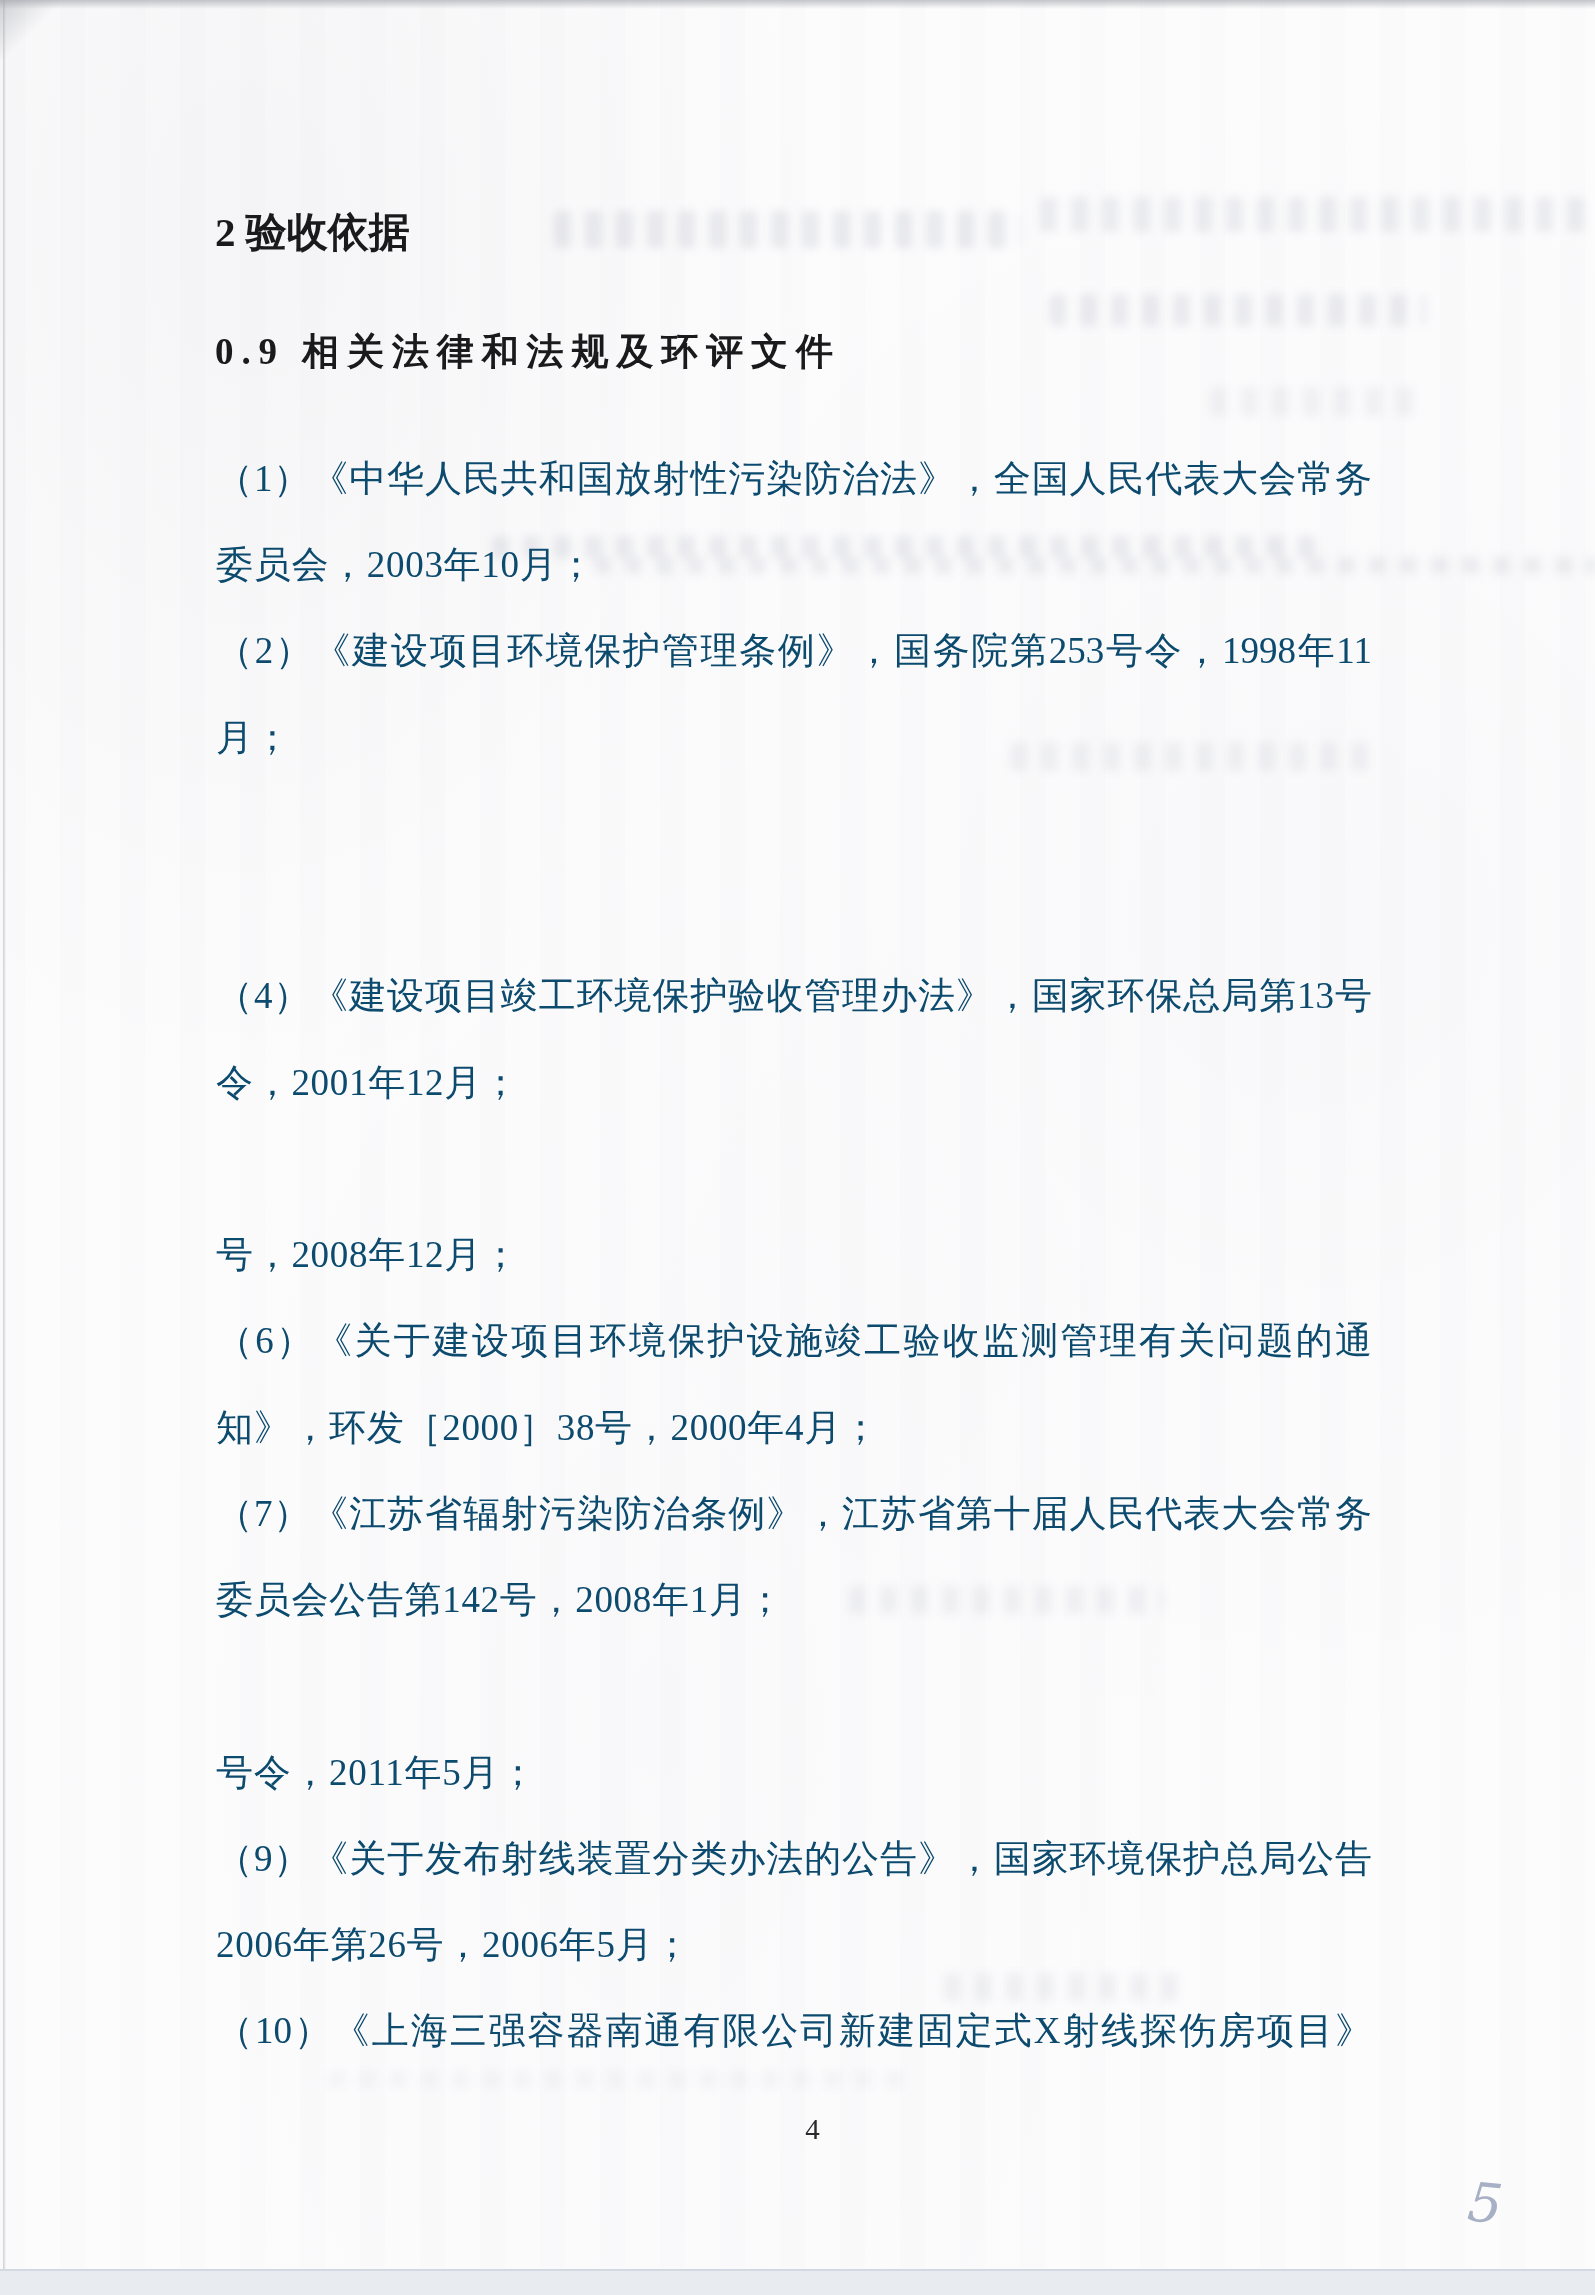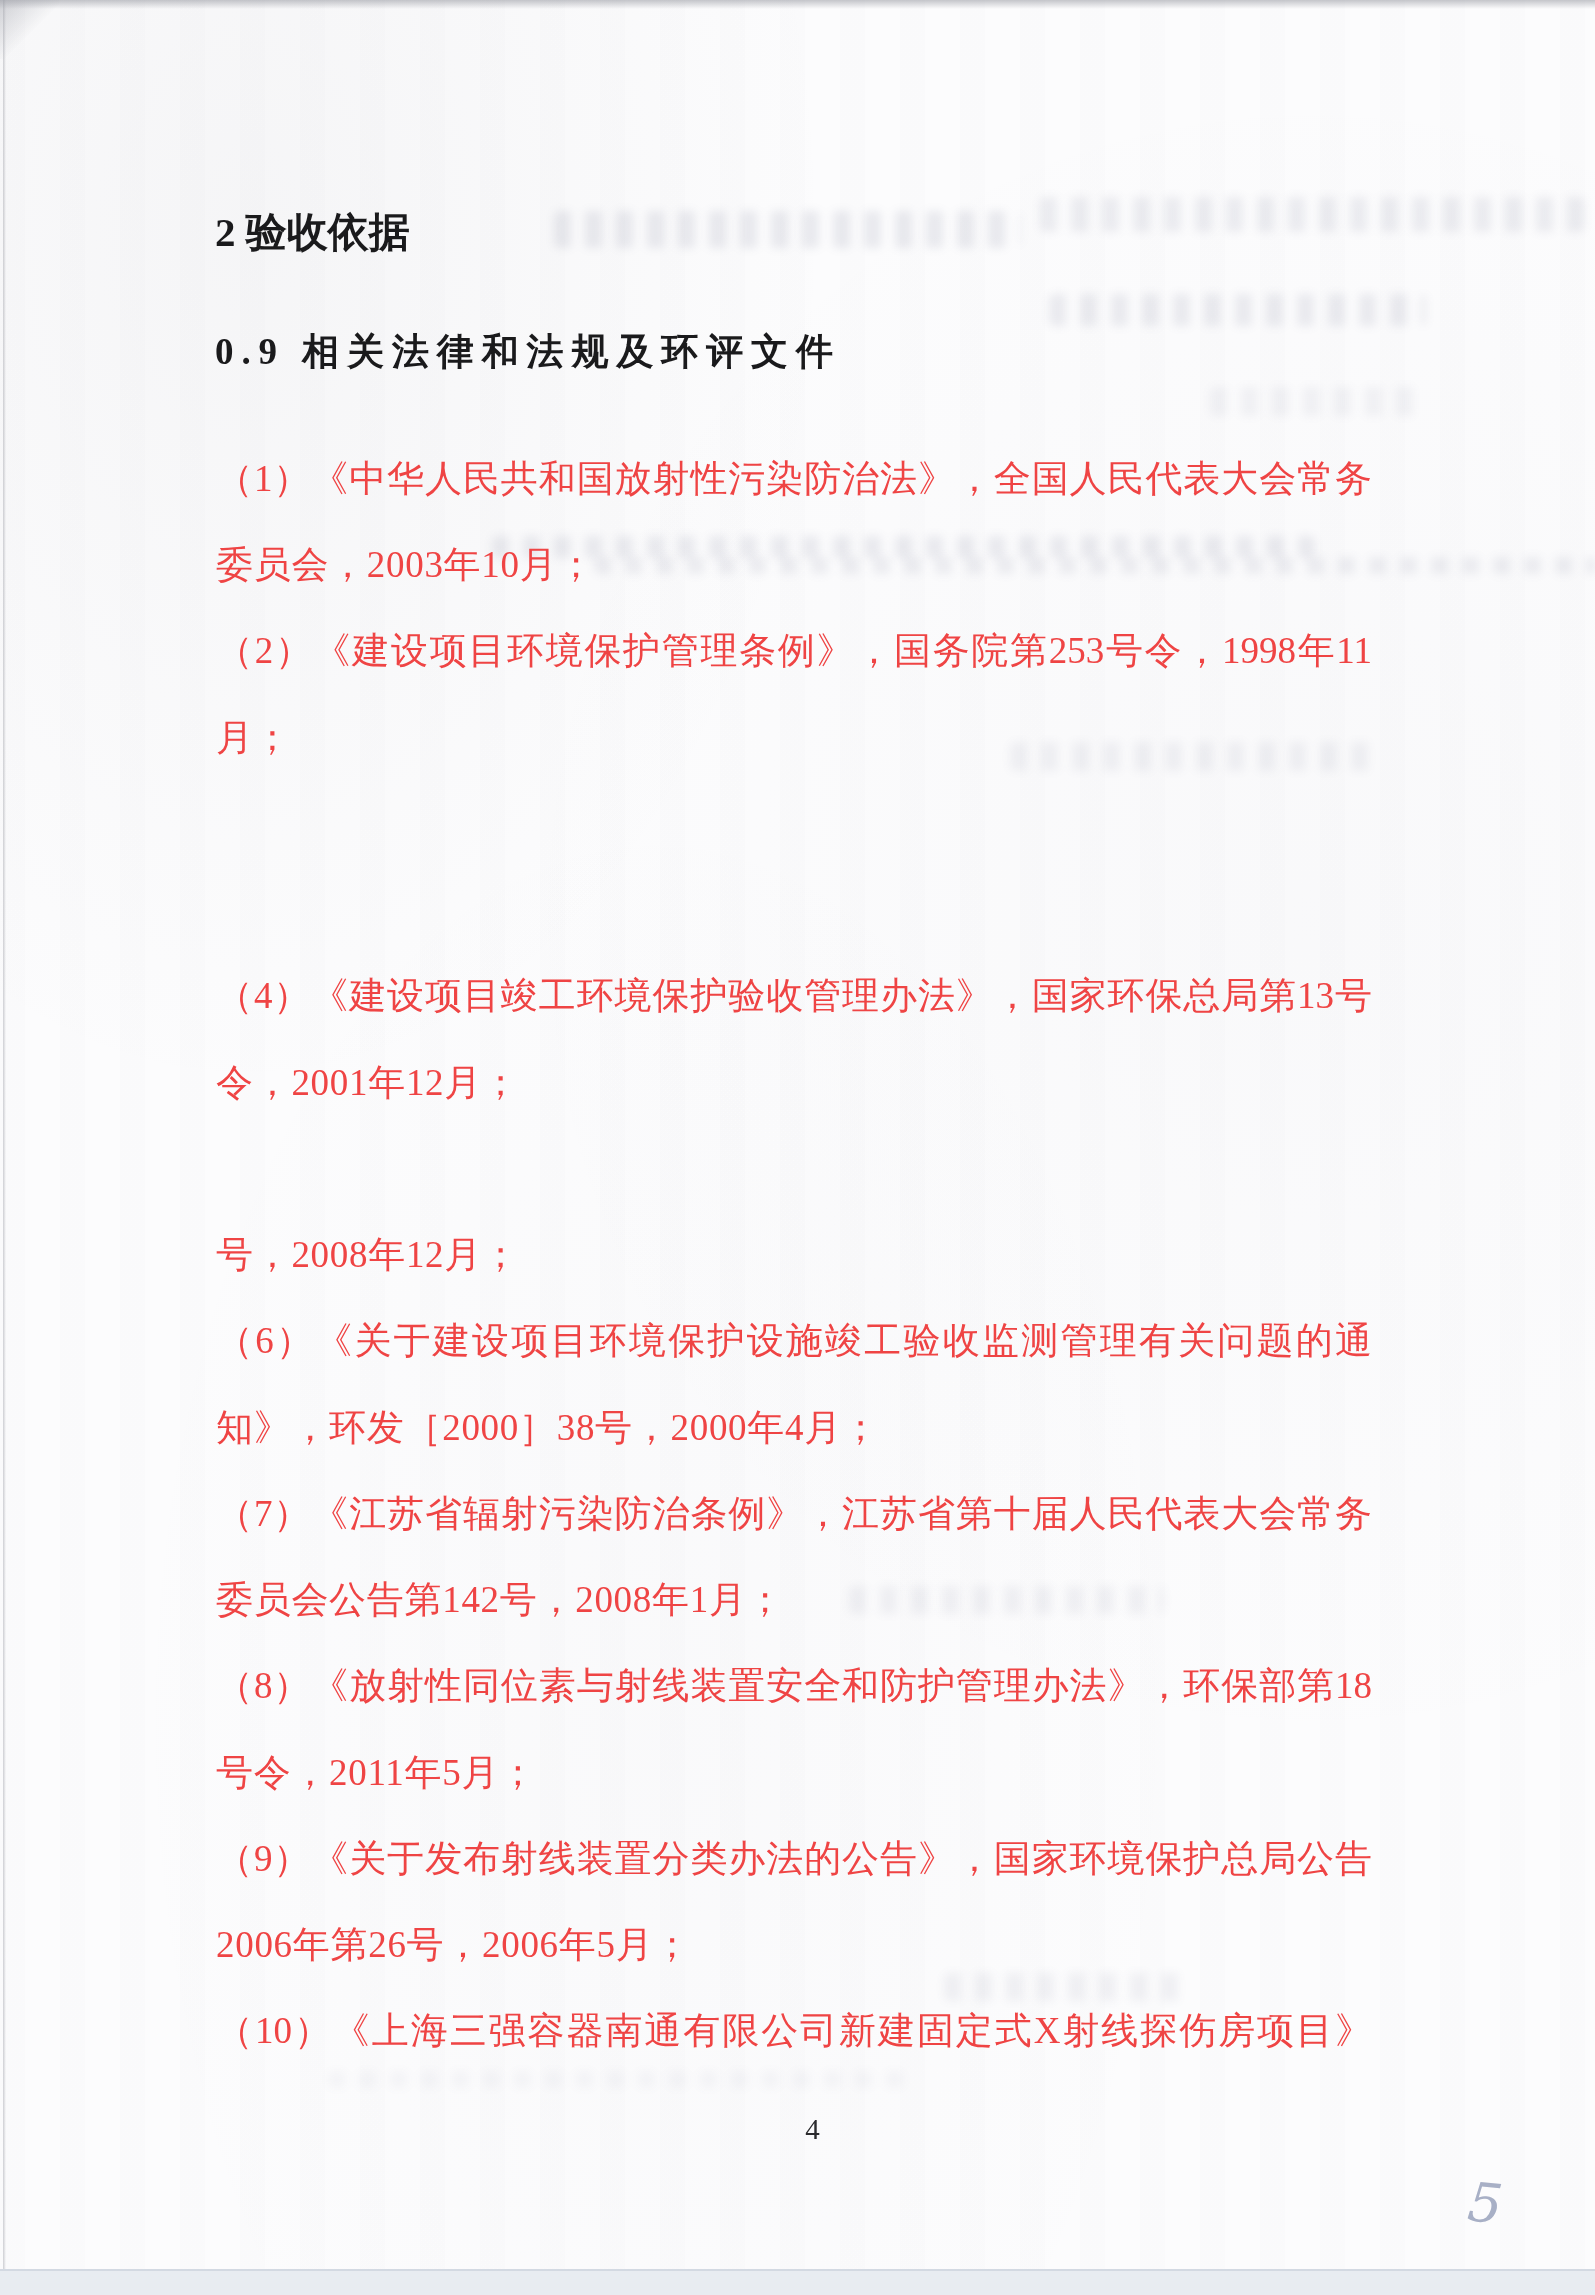--- a/index.html
+++ b/index.html
@@ -53,21 +53,21 @@
   }
   .subheading{
     position:absolute;left:215px;top:327px;margin:0;
     font-size:37px;line-height:50px;font-weight:bold;color:#1a1a1c;
     letter-spacing:7.9px;white-space:nowrap;
   }
   .lines{position:absolute;left:216px;top:0;width:1158px;height:2295px;}
   .line{
     position:absolute;left:0;
     font-size:37px;line-height:50px;height:50px;
-    white-space:nowrap;color:#ef4444;
+    white-space:nowrap;color:#0c4a6e;
     letter-spacing:0.7px;
   }
   .line.justified{
     width:1156px;white-space:normal;
     text-align:justify;text-align-last:justify;
     letter-spacing:0;
   }
   .pageno{
     position:absolute;left:14.4px;top:2113px;width:1596px;
     text-align:center;font-size:29px;color:#2b2b2e;
@@ -108,21 +108,20 @@
       <div class="line" style="top: 540px;">委员会，2003年10月；</div>
       <div class="line justified" style="top: 626px;">（2）《建设项目环境保护管理条例》，国务院第253号令，1998年11</div>
       <div class="line" style="top: 713px;">月；</div>
       <div class="line justified" style="top: 971px;">（4）《建设项目竣工环境保护验收管理办法》，国家环保总局第13号</div>
       <div class="line" style="top: 1058px;">令，2001年12月；</div>
       <div class="line" style="top: 1230px;">号，2008年12月；</div>
       <div class="line justified" style="top: 1316px;">（6）《关于建设项目环境保护设施竣工验收监测管理有关问题的通</div>
       <div class="line" style="top: 1403px;">知》，环发［2000］38号，2000年4月；</div>
       <div class="line justified" style="top: 1489px;">（7）《江苏省辐射污染防治条例》，江苏省第十届人民代表大会常务</div>
       <div class="line" style="top: 1575px;">委员会公告第142号，2008年1月；</div>
-      <div class="line justified" style="top: 1661px;">（8）《放射性同位素与射线装置安全和防护管理办法》，环保部第18</div>
       <div class="line" style="top: 1748px;">号令，2011年5月；</div>
       <div class="line justified" style="top: 1834px;">（9）《关于发布射线装置分类办法的公告》，国家环境保护总局公告</div>
       <div class="line" style="top: 1920px;">2006年第26号，2006年5月；</div>
       <div class="line justified" style="top: 2006px;">（10）《上海三强容器南通有限公司新建固定式X射线探伤房项目》</div>
     </div>
 
   <div class="pageno">4</div>
   <div class="handwritten">5</div>
 
   <div class="bottom-band"></div>

